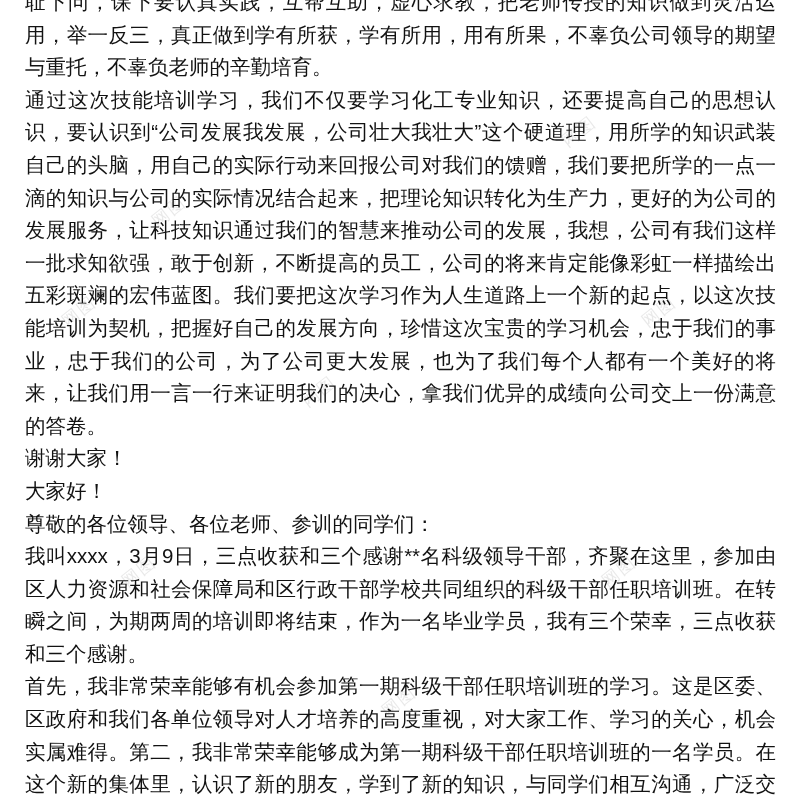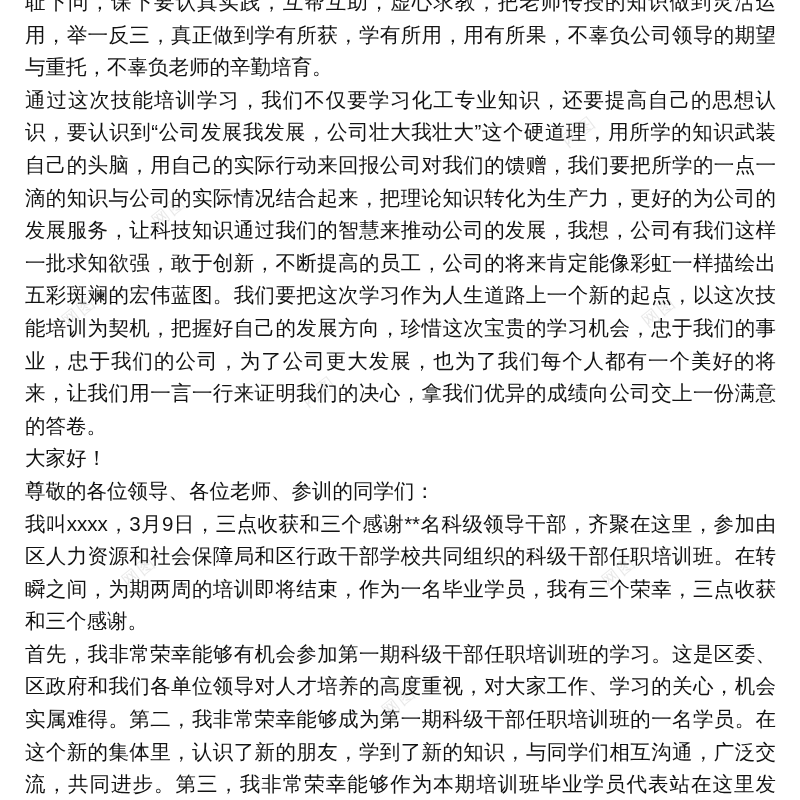--- a/index.html
+++ b/index.html
@@ -79,20 +79,21 @@
   <div class="watermark wm3">网图</div>
   <div class="watermark wm4">网图</div>
   <div class="watermark wm5">网图</div>
   <div class="watermark wm6">网图</div>
   <div class="watermark wm7">网图</div>
   <div class="watermark wm8">网图</div>
 
   <div id="doc">
     <p class="para cont">耻下问，课下要认真实践，互帮互助，虚心求教，把老师传授的知识做到灵活运用，举一反三，真正做到学有所获，学有所用，用有所果，不辜负公司领导的期望与重托，不辜负老师的辛勤培育。</p>
     <p class="para">通过这次技能培训学习，我们不仅要学习化工专业知识，还要提高自己的思想认识，要认识到“公司发展我发展，公司壮大我壮大”这个硬道理，用所学的知识武装自己的头脑，用自己的实际行动来回报公司对我们的馈赠，我们要把所学的一点一滴的知识与公司的实际情况结合起来，把理论知识转化为生产力，更好的为公司的发展服务，让科技知识通过我们的智慧来推动公司的发展，我想，公司有我们这样一批求知欲强，敢于创新，不断提高的员工，公司的将来肯定能像彩虹一样描绘出五彩斑斓的宏伟蓝图。我们要把这次学习作为人生道路上一个新的起点，以这次技能培训为契机，把握好自己的发展方向，珍惜这次宝贵的学习机会，忠于我们的事业，忠于我们的公司，为了公司更大发展，也为了我们每个人都有一个美好的将来，让我们用一言一行来证明我们的决心，拿我们优异的成绩向公司交上一份满意的答卷。</p>
+    <p class="para">谢谢大家！</p>
     <p class="para">大家好！</p>
     <p class="para">尊敬的各位领导、各位老师、参训的同学们：</p>
     <p class="para">我叫xxxx，3月9日，三点收获和三个感谢**名科级领导干部，齐聚在这里，参加由区人力资源和社会保障局和区行政干部学校共同组织的科级干部任职培训班。在转瞬之间，为期两周的培训即将结束，作为一名毕业学员，我有三个荣幸，三点收获和三个感谢。</p>
     <p class="para">首先，我非常荣幸能够有机会参加第一期科级干部任职培训班的学习。这是区委、区政府和我们各单位领导对人才培养的高度重视，对大家工作、学习的关心，机会实属难得。第二，我非常荣幸能够成为第一期科级干部任职培训班的一名学员。在这个新的集体里，认识了新的朋友，学到了新的知识，与同学们相互沟通，广泛交流，共同进步。第三，我非常荣幸能够作为本期培训班毕业学员代表站在这里发言。这是学校、老师和同学们给与我的信任、肯定和荣誉。接下来，我就要代表在座的**位优秀的学员表达出我们的想法和感受，汇报我们的收获和成果。</p>
 
   </div>
 
 </div>
 
 </body></html>

